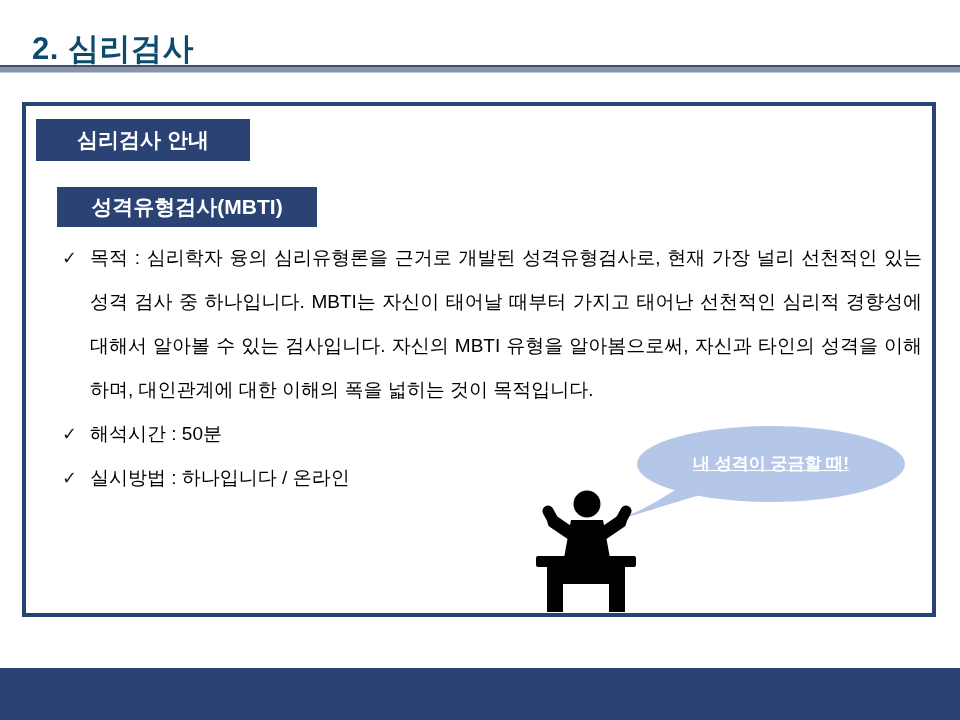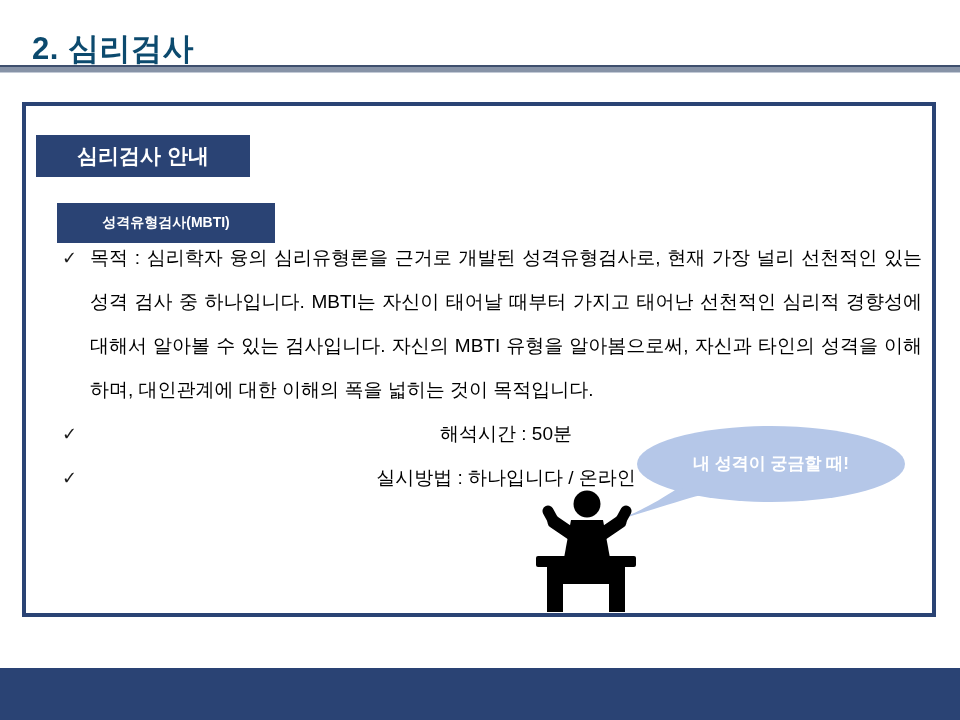--- a/index.html
+++ b/index.html
@@ -47,35 +47,34 @@
 
   .label-chip {
     position: absolute;
     background: #2A4374;
     color: #ffffff;
     font-weight: 700;
     display: flex;
     align-items: center;
     justify-content: center;
     text-align: center;
-    margin-top: 16px;
   }
   .label-main {
     left: 36px;
     top: 119px;
     width: 214px;
     height: 42px;
     font-size: 21px;
   }
   .label-sub {
     left: 57px;
     top: 187px;
-    width: 218px;
+    width: 260px;
     height: 40px;
-    font-size: 14px;
+    font-size: 21px;
   }
 
   
   .bullet-list {
     position: absolute;
     left: 62px;
     top: 236px;
     width: 860px;
     color: #000000;
     font-size: 19px;
@@ -85,21 +84,20 @@
     display: flex;
     align-items: flex-start;
   }
   .bullet-marker {
     flex: 0 0 28px;
     color: #1a1a1a;
     font-size: 18px;
   }
   .bullet-text {
     flex: 1;
-    text-align: center;
   }
   .bullet-text.justify {
     text-align: justify;
   }
 
   
   .bubble-wrap {
     position: absolute;
     left: 606px;
     top: 424px;
@@ -109,20 +107,21 @@
   .bubble-svg { display: block; }
   .bubble-text {
     position: absolute;
     left: 40px;
     top: 28px;
     width: 250px;
     text-align: center;
     color: #ffffff;
     font-weight: 700;
     font-size: 17px;
+    text-decoration: underline;
   }
 
   
   .person-wrap {
     position: absolute;
     left: 530px;
     top: 485px;
     width: 112px;
     height: 127px;
   }

